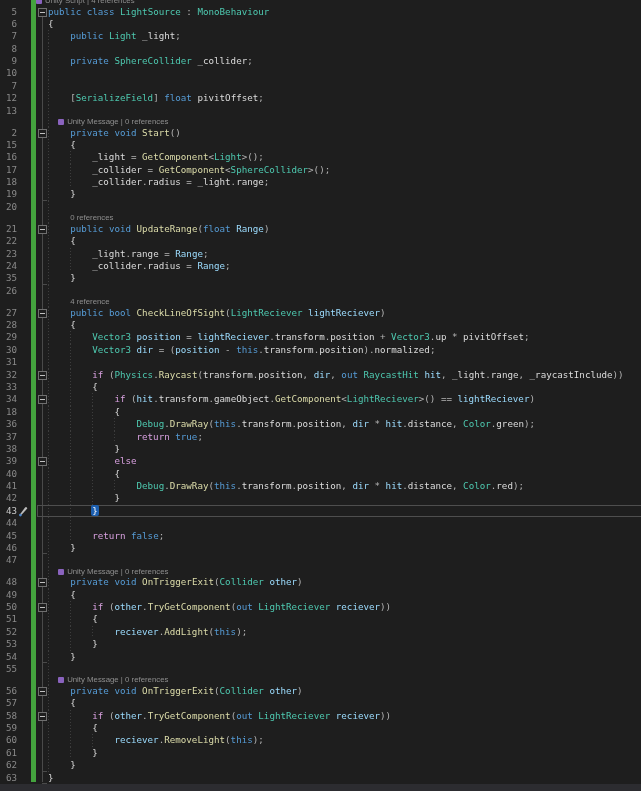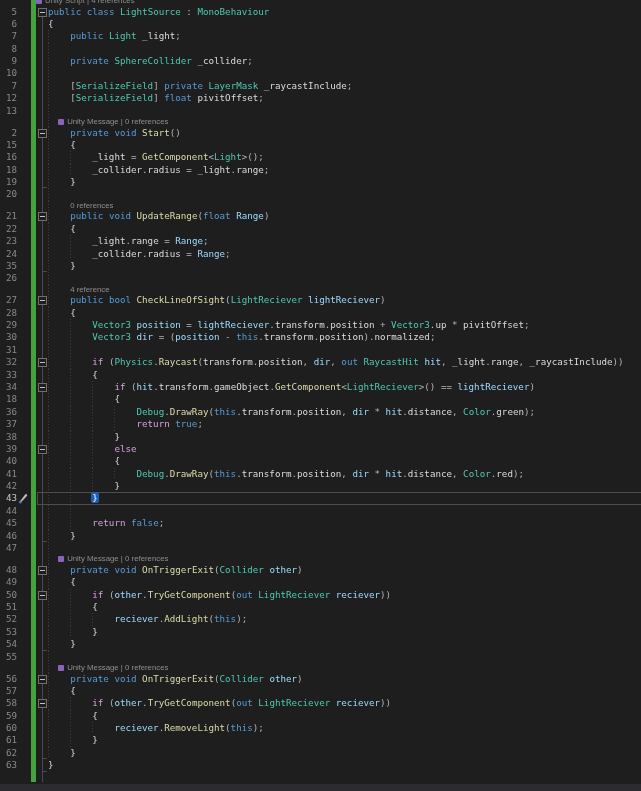--- a/index.html
+++ b/index.html
@@ -91,21 +91,20 @@
         <div class="code"><span class="tk-p">    </span><span class="tk-k">private</span><span class="tk-p"> </span><span class="tk-t">SphereCollider</span><span class="tk-p"> _collider</span><span class="tk-o">;</span></div>
       </div>
       <div class="row r-code">
         <div class="guide" style="left: 48px;"></div>
         <span class="num">10</span>
         <div class="code"></div>
       </div>
       <div class="row r-code">
         <div class="guide" style="left: 48px;"></div>
         <span class="num">7</span>
-        <div class="code"><span class="tk-p">    </span><span class="tk-o">[</span><span class="tk-t">SerializeField</span><span class="tk-o">]</span><span class="tk-p"> </span><span class="tk-k">private</span><span class="tk-p"> </span><span class="tk-t">LayerMask</span><span class="tk-p"> _raycastInclude</span><span class="tk-o">;</span></div>
       </div>
       <div class="row r-code">
         <div class="guide" style="left: 48px;"></div>
         <span class="num">12</span>
         <div class="code"><span class="tk-p">    </span><span class="tk-o">[</span><span class="tk-t">SerializeField</span><span class="tk-o">]</span><span class="tk-p"> </span><span class="tk-k">float</span><span class="tk-p"> pivitOffset</span><span class="tk-o">;</span></div>
       </div>
       <div class="row r-code">
         <div class="guide" style="left: 48px;"></div>
         <span class="num">13</span>
         <div class="code"></div>
@@ -125,20 +124,26 @@
       <div class="row r-code">
         <div class="guide" style="left: 48px;"></div>
         <span class="num">15</span>
         <div class="code"><span class="tk-p">    {</span></div>
       </div>
       <div class="row r-code">
         <div class="guide" style="left: 48px;"></div>
         <div class="guide" style="left: 70.1312px;"></div>
         <span class="num">16</span>
         <div class="code"><span class="tk-p">        _light </span><span class="tk-o">=</span><span class="tk-p"> </span><span class="tk-m">GetComponent</span><span class="tk-o">&lt;</span><span class="tk-t">Light</span><span class="tk-o">&gt;();</span></div>
+      </div>
+      <div class="row r-code">
+        <div class="guide" style="left: 48px;"></div>
+        <div class="guide" style="left: 70.1312px;"></div>
+        <span class="num">17</span>
+        <div class="code"><span class="tk-p">        _collider </span><span class="tk-o">=</span><span class="tk-p"> </span><span class="tk-m">GetComponent</span><span class="tk-o">&lt;</span><span class="tk-t">SphereCollider</span><span class="tk-o">&gt;();</span></div>
       </div>
       <div class="row r-code">
         <div class="guide" style="left: 48px;"></div>
         <div class="guide" style="left: 70.1312px;"></div>
         <span class="num">18</span>
         <div class="code"><span class="tk-p">        _collider</span><span class="tk-o">.</span><span class="tk-p">radius</span><span class="tk-o"> = </span><span class="tk-p">_light</span><span class="tk-o">.</span><span class="tk-p">range</span><span class="tk-o">;</span></div>
       </div>
       <div class="row r-code">
         <div class="guide" style="left: 48px;"></div>
         <span class="num">19</span>

